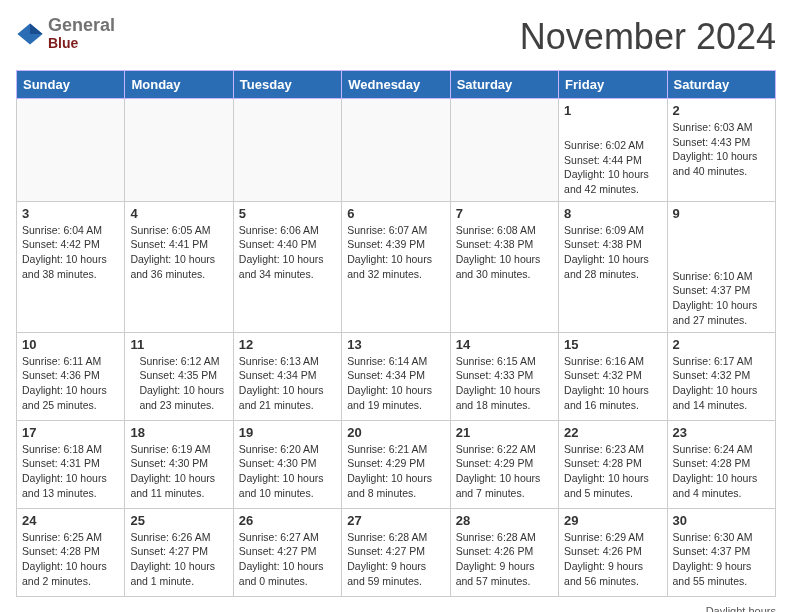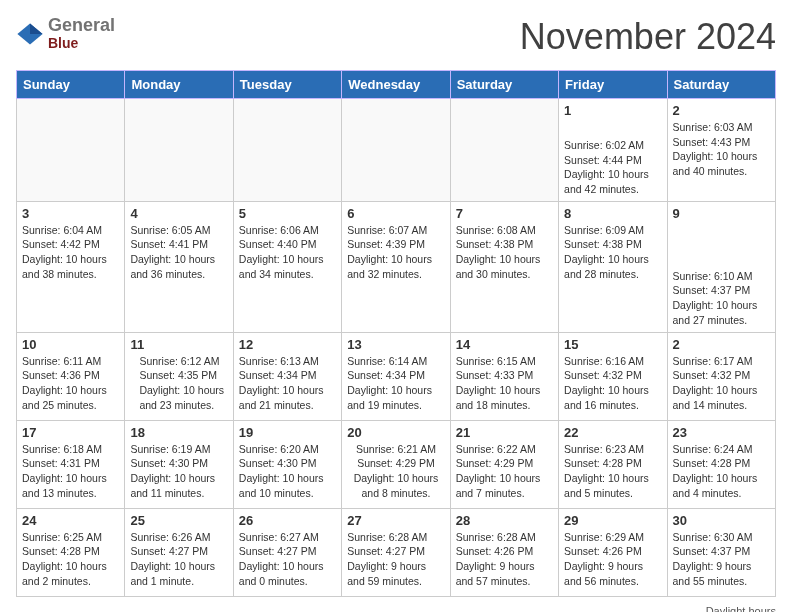--- a/index.html
+++ b/index.html
@@ -269,21 +269,21 @@
         </td>
         <td>
           <span class="day-number">19</span>
           <div class="day-info" style="white-space: pre-line;">Sunrise: 6:20 AM
 Sunset: 4:30 PM
 Daylight: 10 hours
 and 10 minutes.</div>
         </td>
         <td>
           <span class="day-number">20</span>
-          <div class="day-info" style="white-space: pre-line; text-align: center;">Sunrise: 6:21 AM
+          <div class="day-info" style="white-space: pre-line;">Sunrise: 6:21 AM
 Sunset: 4:29 PM
 Daylight: 10 hours
 and 8 minutes.</div>
         </td>
         <td>
           <span class="day-number">21</span>
           <div class="day-info" style="white-space: pre-line;">Sunrise: 6:22 AM
 Sunset: 4:29 PM
 Daylight: 10 hours
 and 7 minutes.</div>

